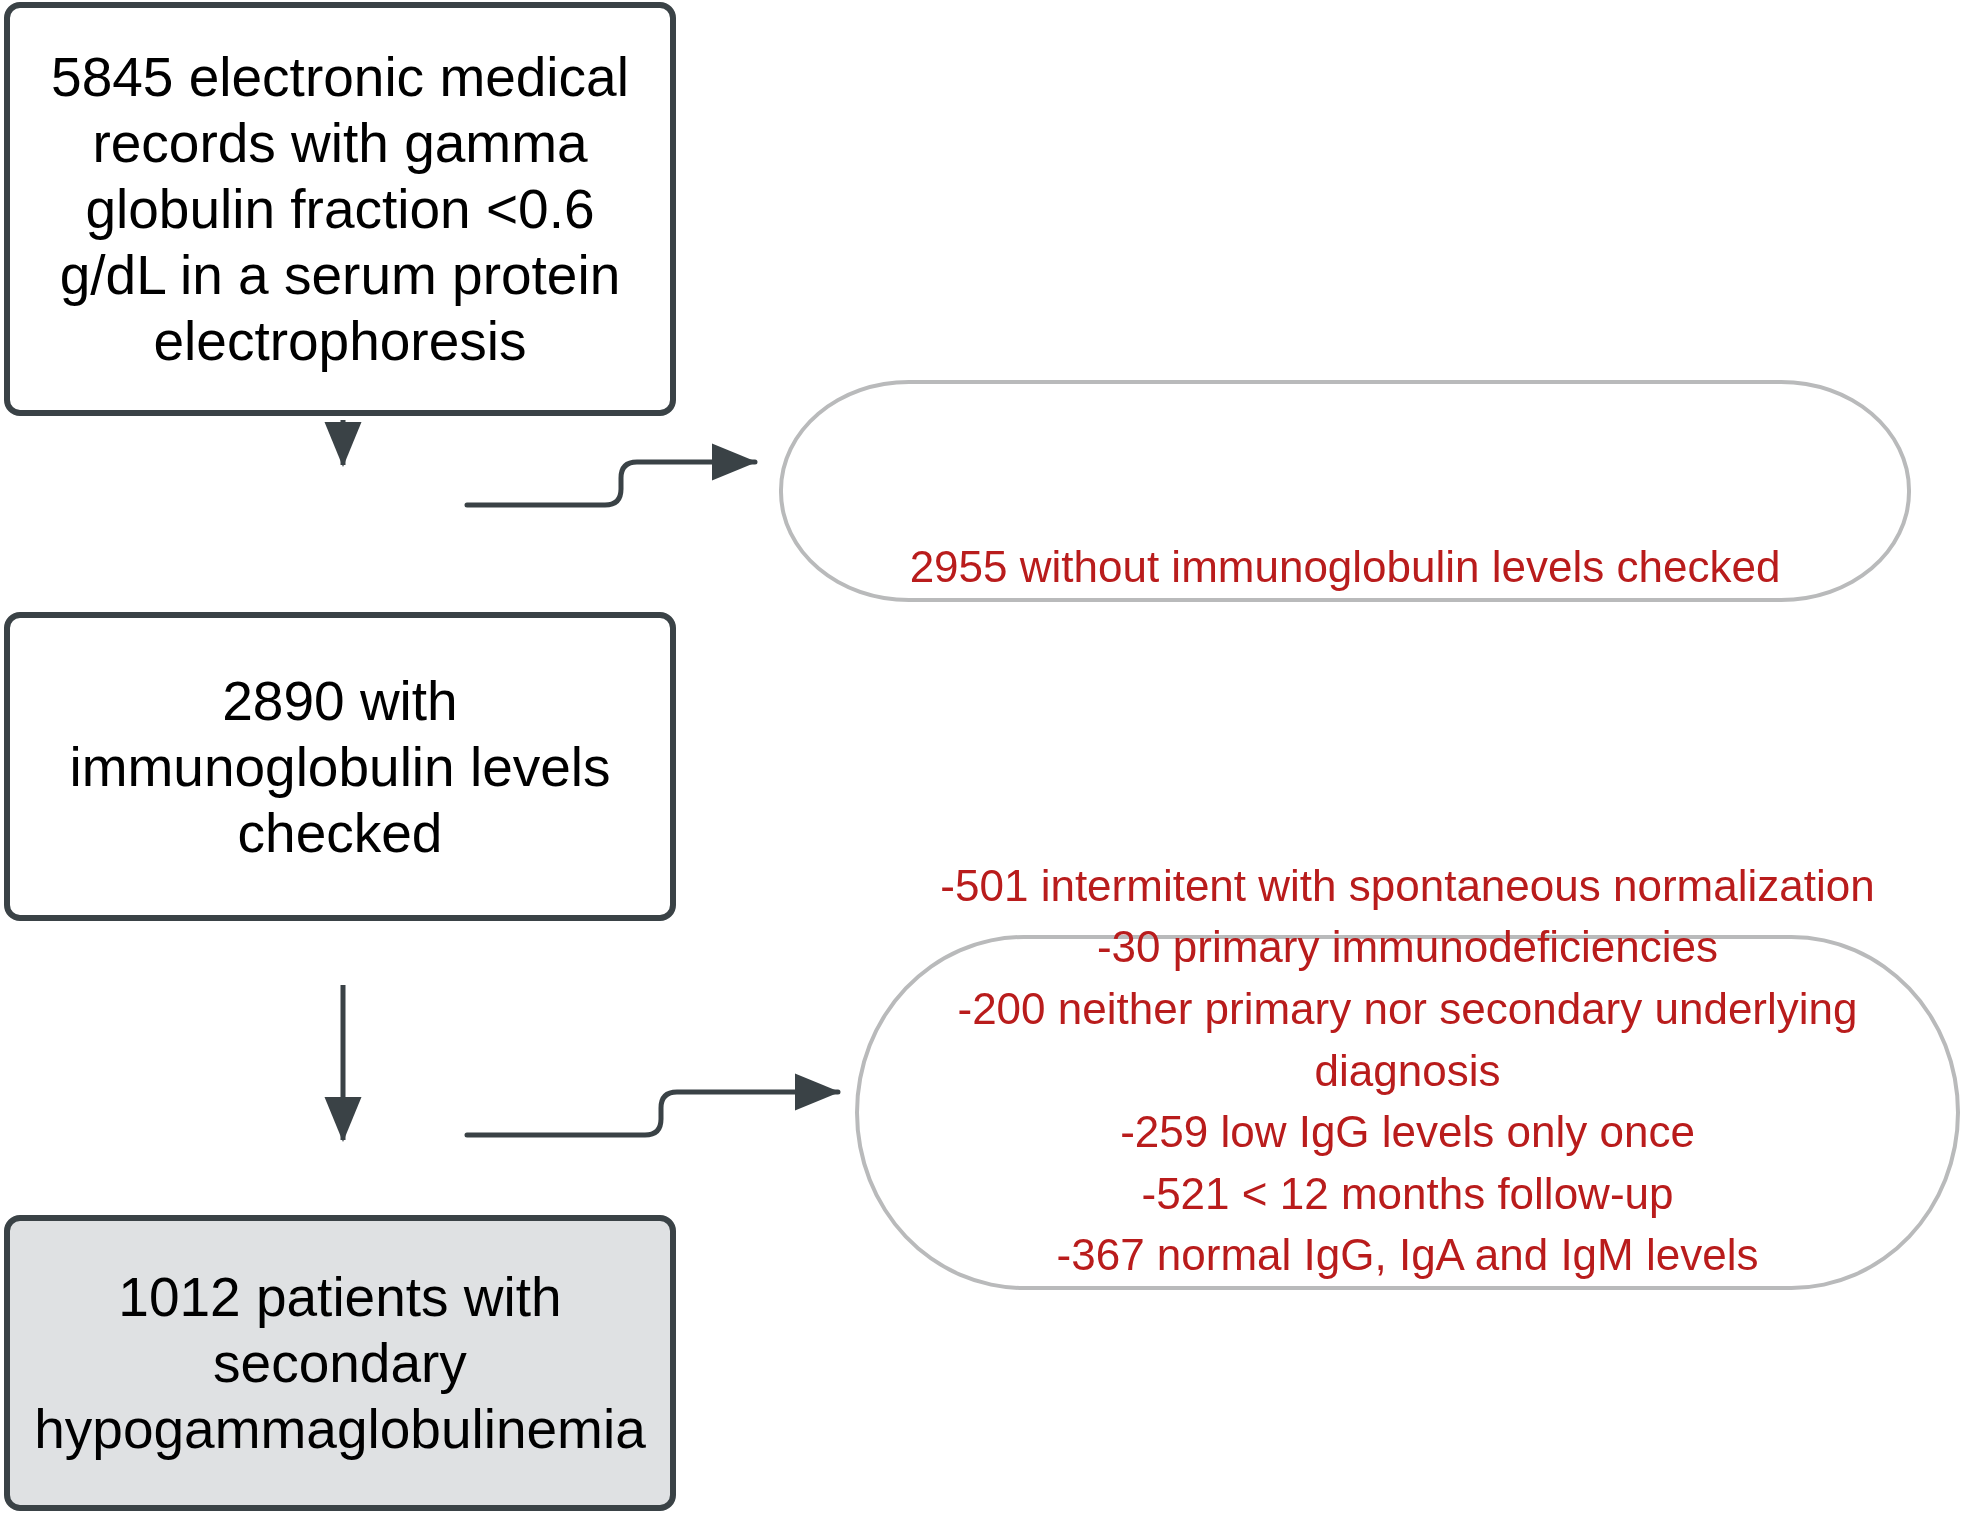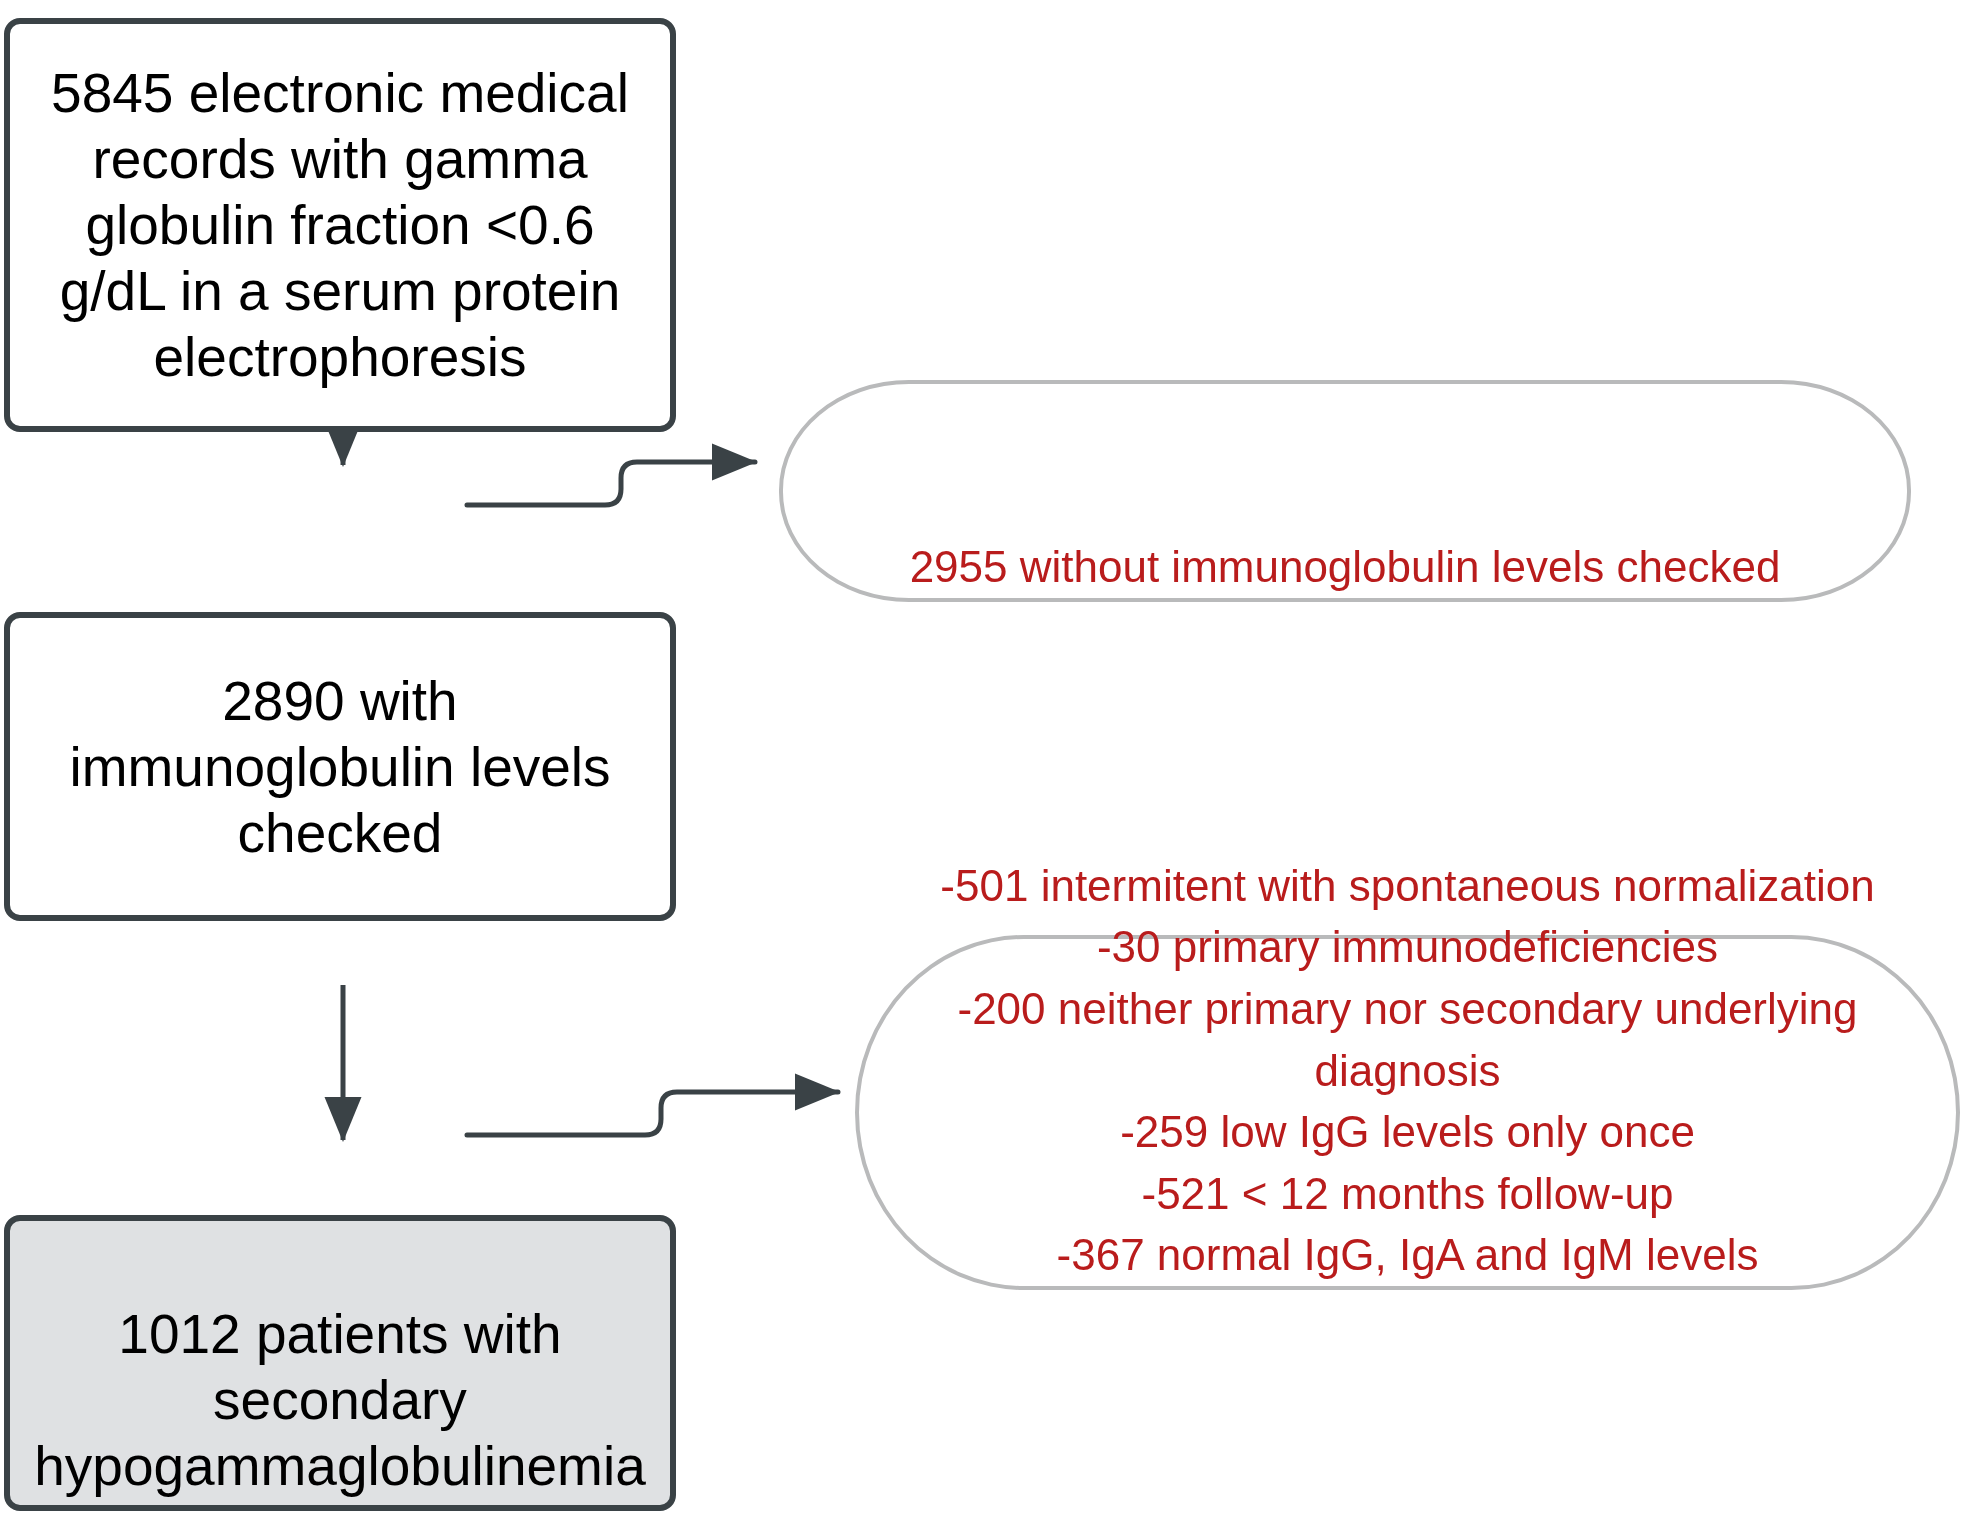--- a/index.html
+++ b/index.html
@@ -105,21 +105,21 @@
 
     <g>
       <path d="M467,1135 L645,1135 Q661,1135 661,1119 L661,1108 Q661,1092 677,1092 L838,1092" stroke="#3a4246" stroke-width="5" fill="none" stroke-linecap="round" marker-end="url(#ah)"></path>
     </g>
 
     <g>
       <path d="M0,415 L1968,415" stroke="none" fill="none"></path>
     </g>
   </svg>
 
-  <div class="node-box" style="left:4px; top:18px; width:672px; height:414px;">
+  <div class="node-box" style="left:4px; top:2px; width:672px; height:414px;">
     <span class="txt">5845 electronic medical
 records with gamma
 globulin fraction &lt;0.6
 g/dL in a serum protein
 electrophoresis</span>
   </div>
 
   <div class="node-oval single" style="left:779px; top:380px; width:1132px; height:222px;">
     <span class="txt">2955 without immunoglobulin levels checked</span>
   </div>
@@ -132,19 +132,19 @@
 
   <div class="node-oval multi" style="left:855px; top:935px; width:1105px; height:355px; padding:0 40px;">
     <span class="txt">-501 intermitent with spontaneous normalization
 -30 primary immunodeficiencies
 -200 neither primary nor secondary underlying diagnosis
 -259 low IgG levels only once
 -521 &lt; 12 months follow-up
 -367 normal IgG, IgA and IgM levels</span>
   </div>
 
-  <div class="node-box shaded" style="left:4px; top:1215px; width:672px; height:296px;align-items:flex-end;">
+  <div class="node-box shaded" style="left:4px; top:1215px; width:672px; height:296px;">
     <span class="txt">1012 patients with
 secondary
 hypogammaglobulinemia</span>
   </div>
 
 </div>
 
 </body></html>

